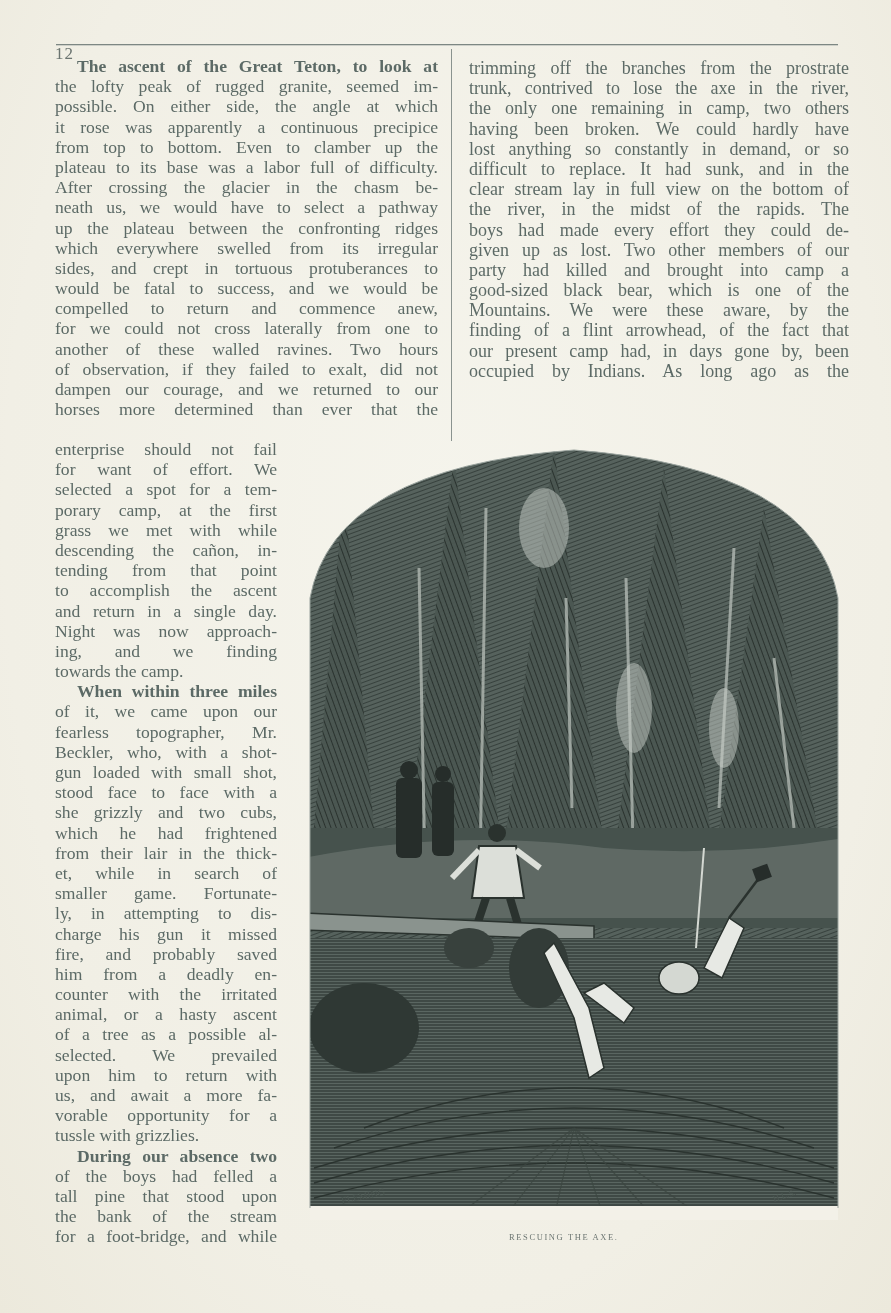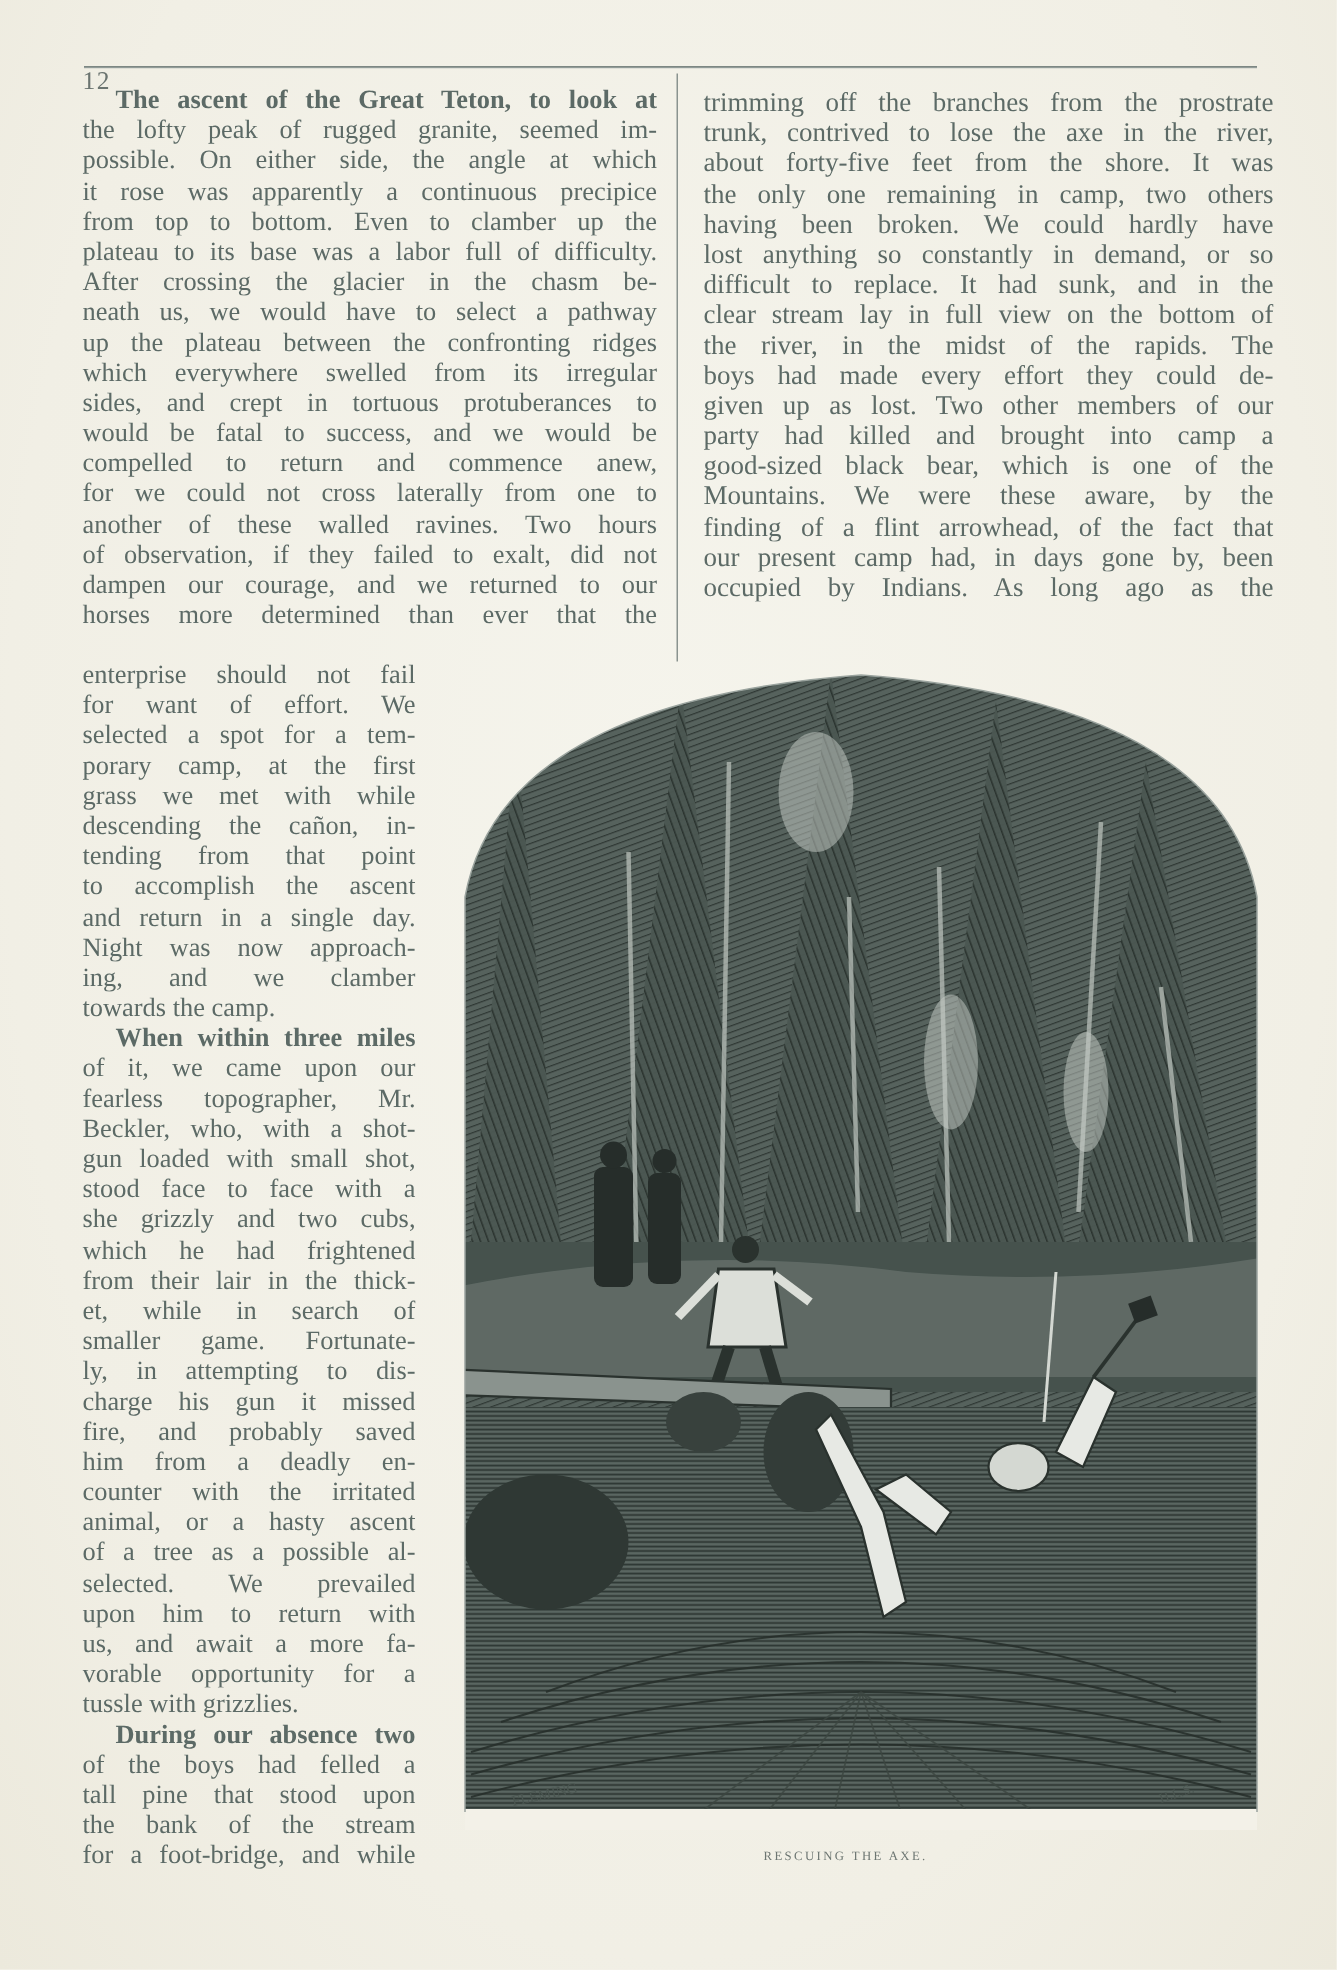--- a/index.html
+++ b/index.html
@@ -127,21 +127,20 @@
       <span class="line">compelled to return and commence anew,</span>
       <span class="line">for we could not cross laterally from one to</span>
       <span class="line">another of these walled ravines.  Two hours</span>
       <span class="line">of observation, if they failed to exalt, did not</span>
       <span class="line">dampen our courage, and we returned to our</span>
       <span class="line">horses more determined than ever that the</span>
     </div>
   <div class="col-right-top text-block">
       <span class="line">trimming off the branches from the prostrate</span>
       <span class="line">trunk, contrived to lose the axe in the river,</span>
-      <span class="line">about forty-five feet from the shore.  It was</span>
       <span class="line">the only one remaining in camp, two others</span>
       <span class="line">having been broken.  We could hardly have</span>
       <span class="line">lost anything so constantly in demand, or so</span>
       <span class="line">difficult to replace.  It had sunk, and in the</span>
       <span class="line">clear stream lay in full view on the bottom of</span>
       <span class="line">the river, in the midst of the rapids.  The</span>
       <span class="line">boys had made every effort they could de-</span>
       <span class="line">given up as lost.  Two other members of our</span>
       <span class="line">party had killed and brought into camp a</span>
       <span class="line">good-sized black bear, which is one of the</span>
@@ -154,21 +153,21 @@
       <span class="line">enterprise should not fail</span>
       <span class="line">for want of effort.  We</span>
       <span class="line">selected a spot for a tem-</span>
       <span class="line">porary camp, at the first</span>
       <span class="line">grass we met with while</span>
       <span class="line">descending the cañon, in-</span>
       <span class="line">tending from that point</span>
       <span class="line">to accomplish the ascent</span>
       <span class="line">and return in a single day.</span>
       <span class="line">Night was now approach-</span>
-      <span class="line">ing, and we clamber</span>
+      <span class="line">ing, and we finding</span>
       <span class="line end">towards the camp.</span>
       <span class="line indent">When within three miles</span>
       <span class="line">of it, we came upon our</span>
       <span class="line">fearless topographer, Mr.</span>
       <span class="line">Beckler, who, with a shot-</span>
       <span class="line">gun loaded with small shot,</span>
       <span class="line">stood face to face with a</span>
       <span class="line">she grizzly and two cubs,</span>
       <span class="line">which he had frightened</span>
       <span class="line">from their lair in the thick-</span>

